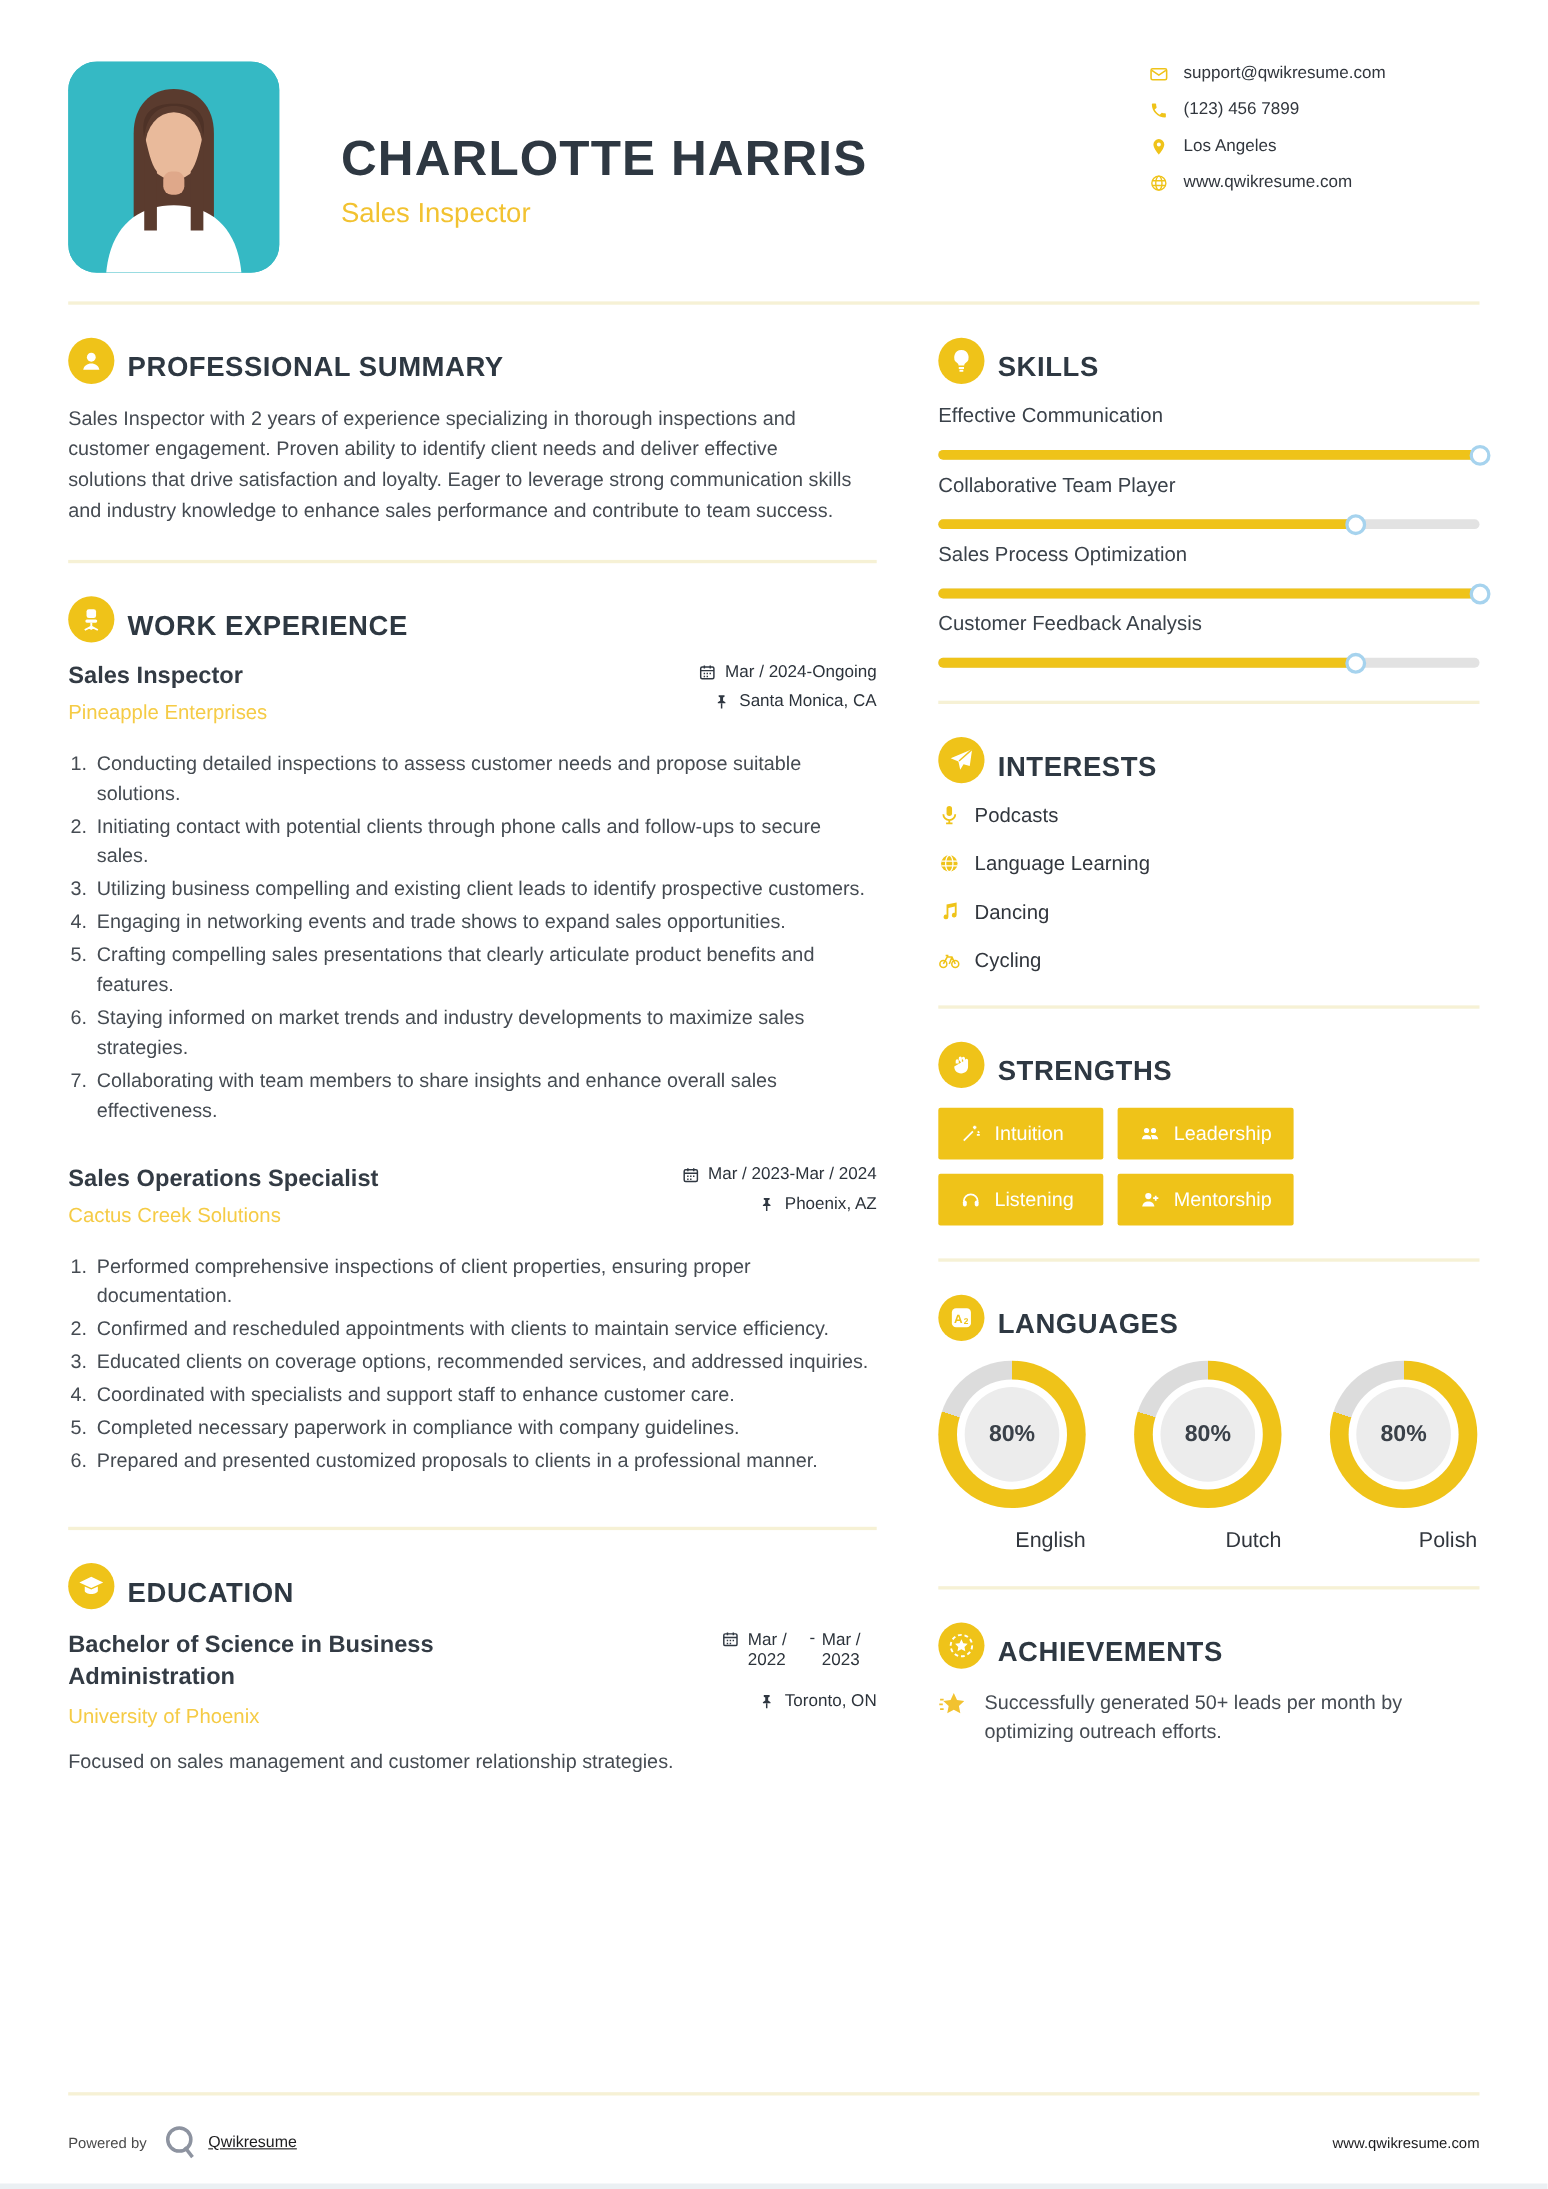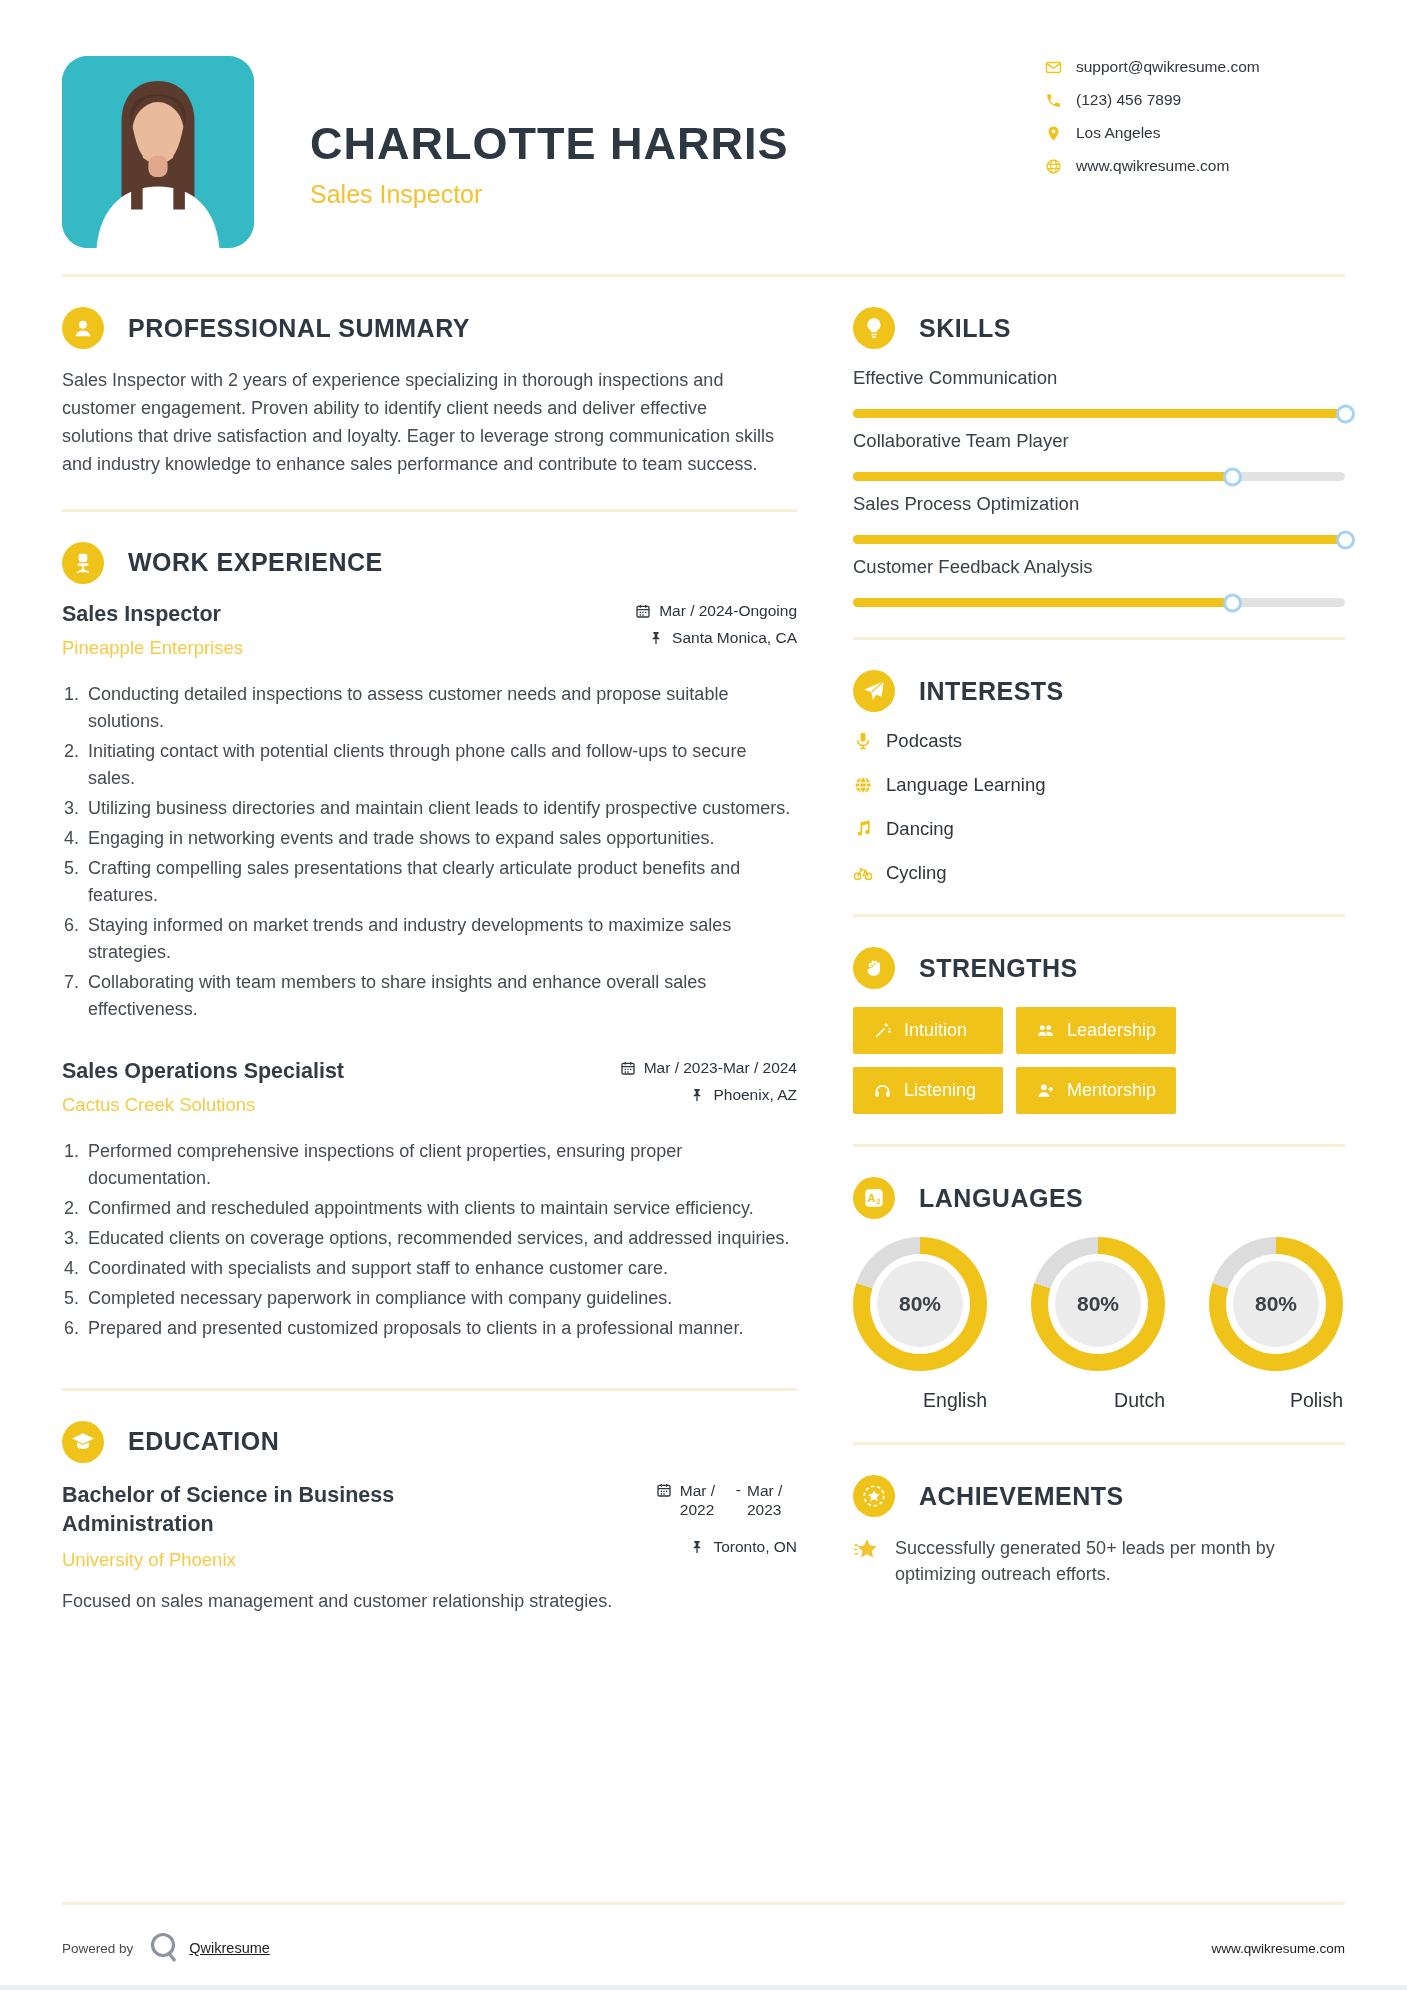--- a/index.html
+++ b/index.html
@@ -25,21 +25,21 @@
   .contact{margin-left:auto;padding-top:2px;display:flex;flex-direction:column;gap:15px;min-width:300px}
   .contact-row{display:flex;align-items:center;gap:14px;font-size:15.5px;color:#31363d}
   .contact-row .ic{width:17px;height:17px}
 
   .rule{height:3px;background:var(--divider);margin:24px 62px 0 62px}
   .rule.full{margin-top:26px}
 
   
   .main{display:grid;grid-template-columns:735px 492px;column-gap:56px;padding:30px 62px 0 62px}
 
-  .section-head{display:flex;align-items:center;gap:24px;margin-bottom:18px}
+  .section-head{display:flex;align-items:flex-end;gap:12px;margin-bottom:18px}
   .badge-circle{width:42px;height:42px;border-radius:50%;background:var(--accent);display:flex;align-items:center;justify-content:center;flex:none}
   .badge-circle svg{width:26px;height:26px}
   .section-title{font-size:25px;font-weight:800;letter-spacing:.5px;color:var(--heading)}
 
   .summary-text{font-size:18px;line-height:1.55;color:var(--body);max-width:720px}
 
   .col-rule{height:3px;background:var(--divider);margin:30px 0}
 
   
   .job{margin-bottom:30px}
@@ -211,21 +211,21 @@
                     <path d="M8 3h8v2.2l-2 1v4.2l3.2 2.2V14H6.8v-1.4L10 10.4V6.2l-2-1z" fill="#2F3741"></path>
                     <path d="M12 14v7" stroke="#2F3741" stroke-width="2"></path>
                   </svg>
                 <span>Santa Monica, CA</span>
               </div>
             </div>
           </div>
           <ol class="job-bullets">
             <li>Conducting detailed inspections to assess customer needs and propose suitable solutions.</li>
             <li>Initiating contact with potential clients through phone calls and follow-ups to secure sales.</li>
-            <li>Utilizing business directories and maintain client leads to identify prospective customers.</li>
+            <li>Utilizing business compelling and existing client leads to identify prospective customers.</li>
             <li>Engaging in networking events and trade shows to expand sales opportunities.</li>
             <li>Crafting compelling sales presentations that clearly articulate product benefits and features.</li>
             <li>Staying informed on market trends and industry developments to maximize sales strategies.</li>
             <li>Collaborating with team members to share insights and enhance overall sales effectiveness.</li>
           </ol>
         </div>
 
         <div class="job" style="margin-top:36px">
           <div class="job-head">
             <div>

